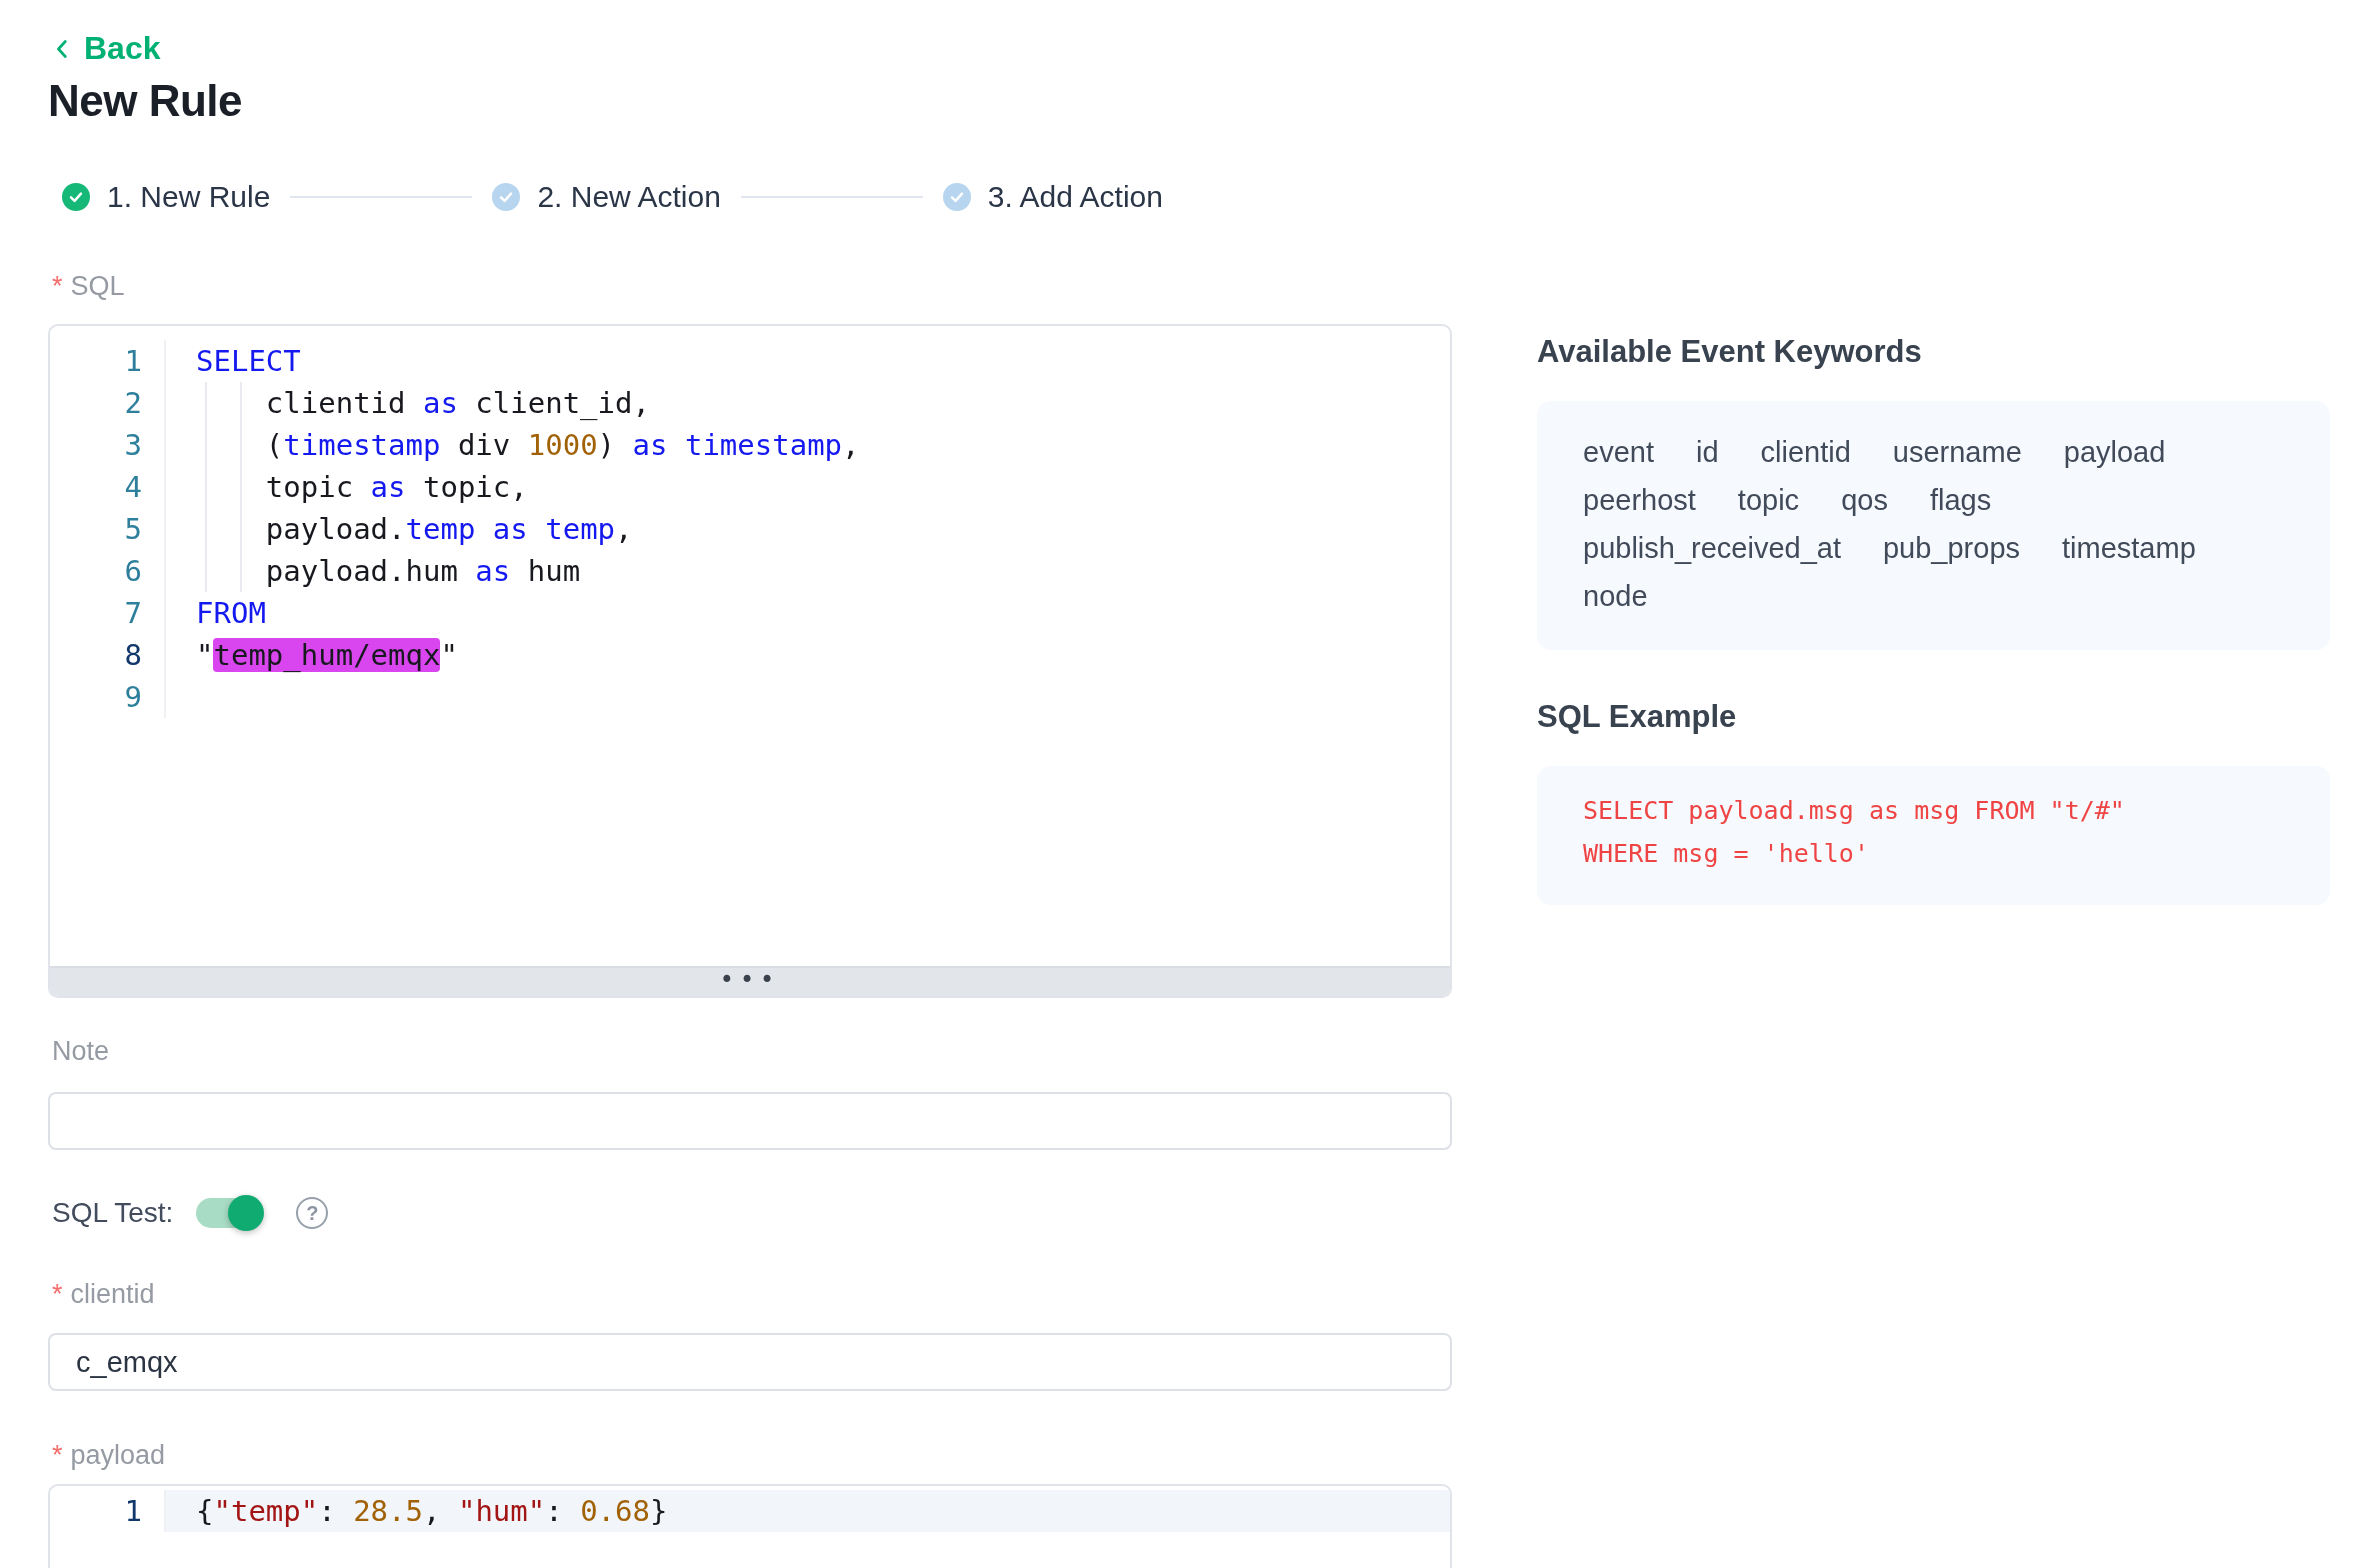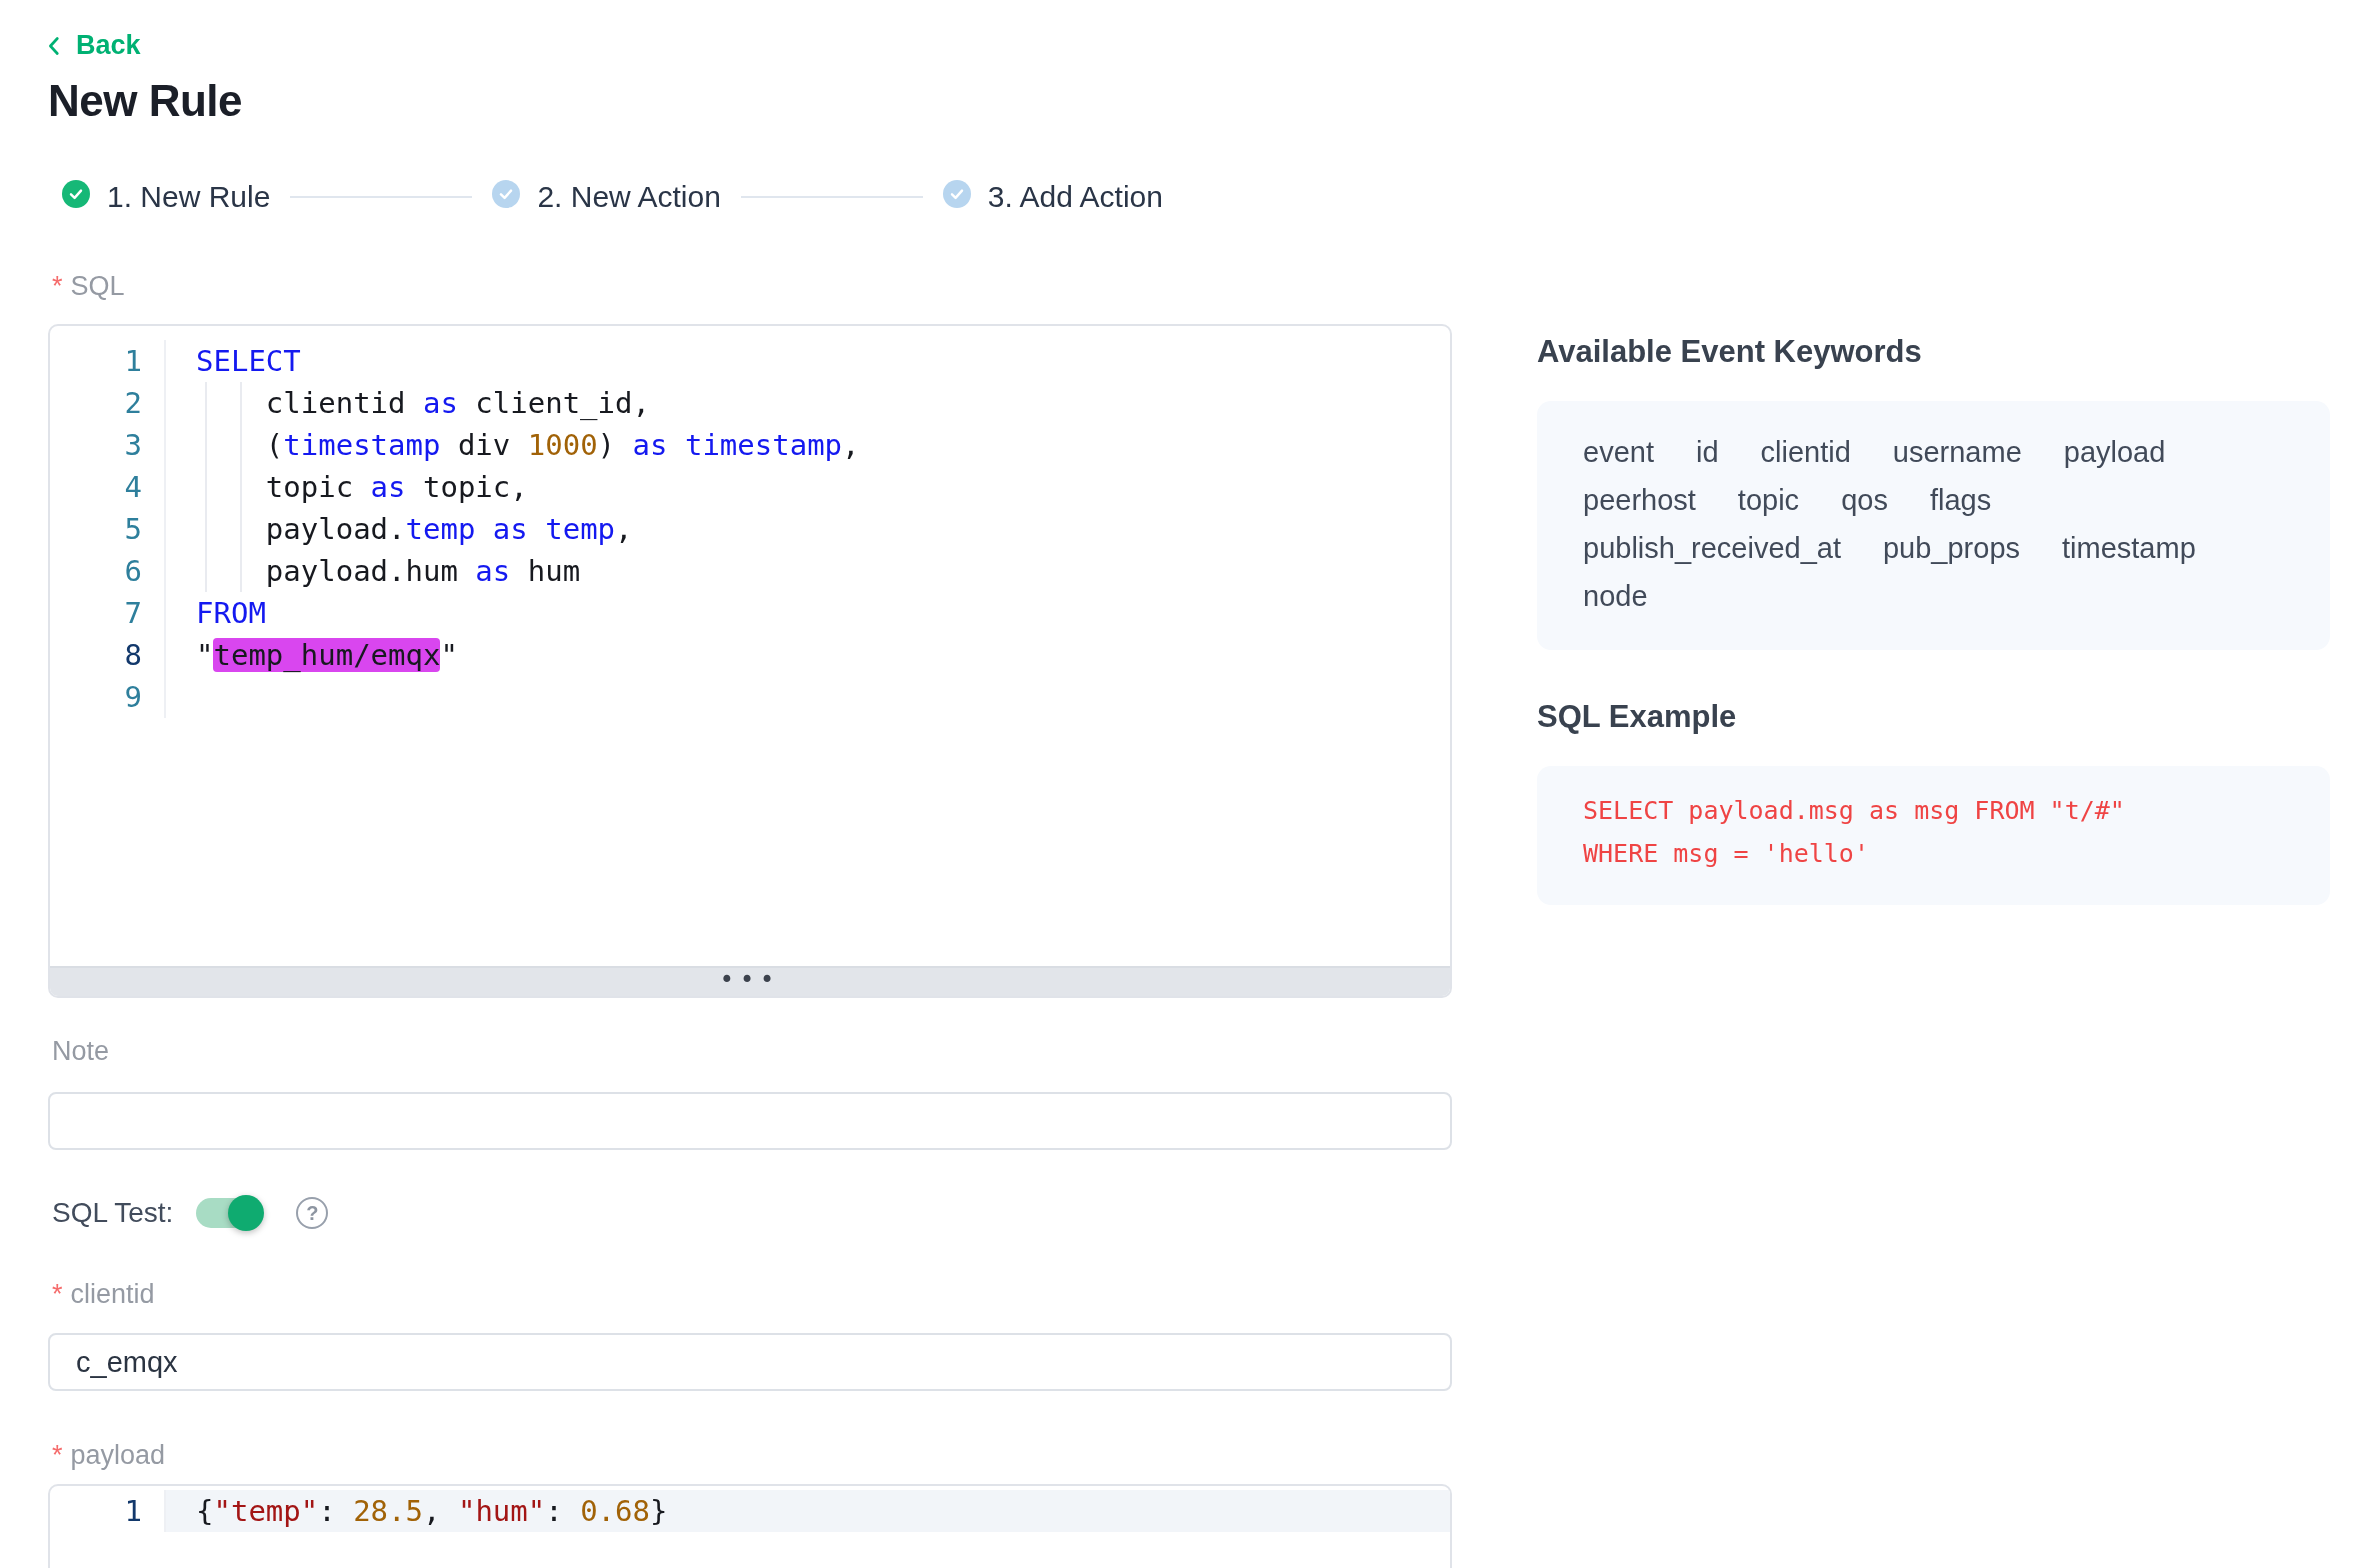--- a/index.html
+++ b/index.html
@@ -1,29 +1,29 @@
 <!DOCTYPE html>
 <html><head>
 <meta charset="utf-8">
 <style>
   * { margin:0; padding:0; box-sizing:border-box; }
   html,body { width:2356px; height:1568px; background:#ffffff; overflow:hidden;
               font-family:"Liberation Sans", sans-serif; }
   .page { position:relative; width:2356px; height:1568px; background:#fff; }
 
   
-  .back { position:absolute; left:42px; top:30px; display:flex; align-items:center; gap:10px;
-          color:#00b173; font-size:27px; font-weight:600; cursor:pointer; text-decoration:none; }
+  .back { position:absolute; left:50px; top:30px; display:flex; align-items:center; gap:10px;
+          color:#00b173; font-size:32px; font-weight:600; cursor:pointer; text-decoration:none; }
   .back svg { display:block; }
   .page-title { position:absolute; left:48px; top:76px; font-size:44px; font-weight:700;
                 color:#1b1f28; letter-spacing:-0.5px; }
 
   
   .steps { position:absolute; left:62px; top:180px; display:flex; align-items:center; }
-  .step { display:flex; gap:17px; cursor:pointer; }
+  .step { display:flex; align-items:center; gap:17px; cursor:pointer; }
   .step-icon { width:28px; height:28px; border-radius:50%; display:flex; align-items:center;
                justify-content:center; flex:none; }
   .step-icon.done { background:#16b877; }
   .step-icon.upcoming { background:#b7d5ef; }
   .step-label { font-size:30px; color:#2a3547; font-weight:500; white-space:nowrap; }
   .connector { width:182px; height:2px; background:#e0e6ee; margin:0 20px; flex:none; }
 
   
   .field-label { position:absolute; left:52px; font-size:27px; color:#959aa3; }
   .req { color:#f56c6c; margin-right:8px; }

